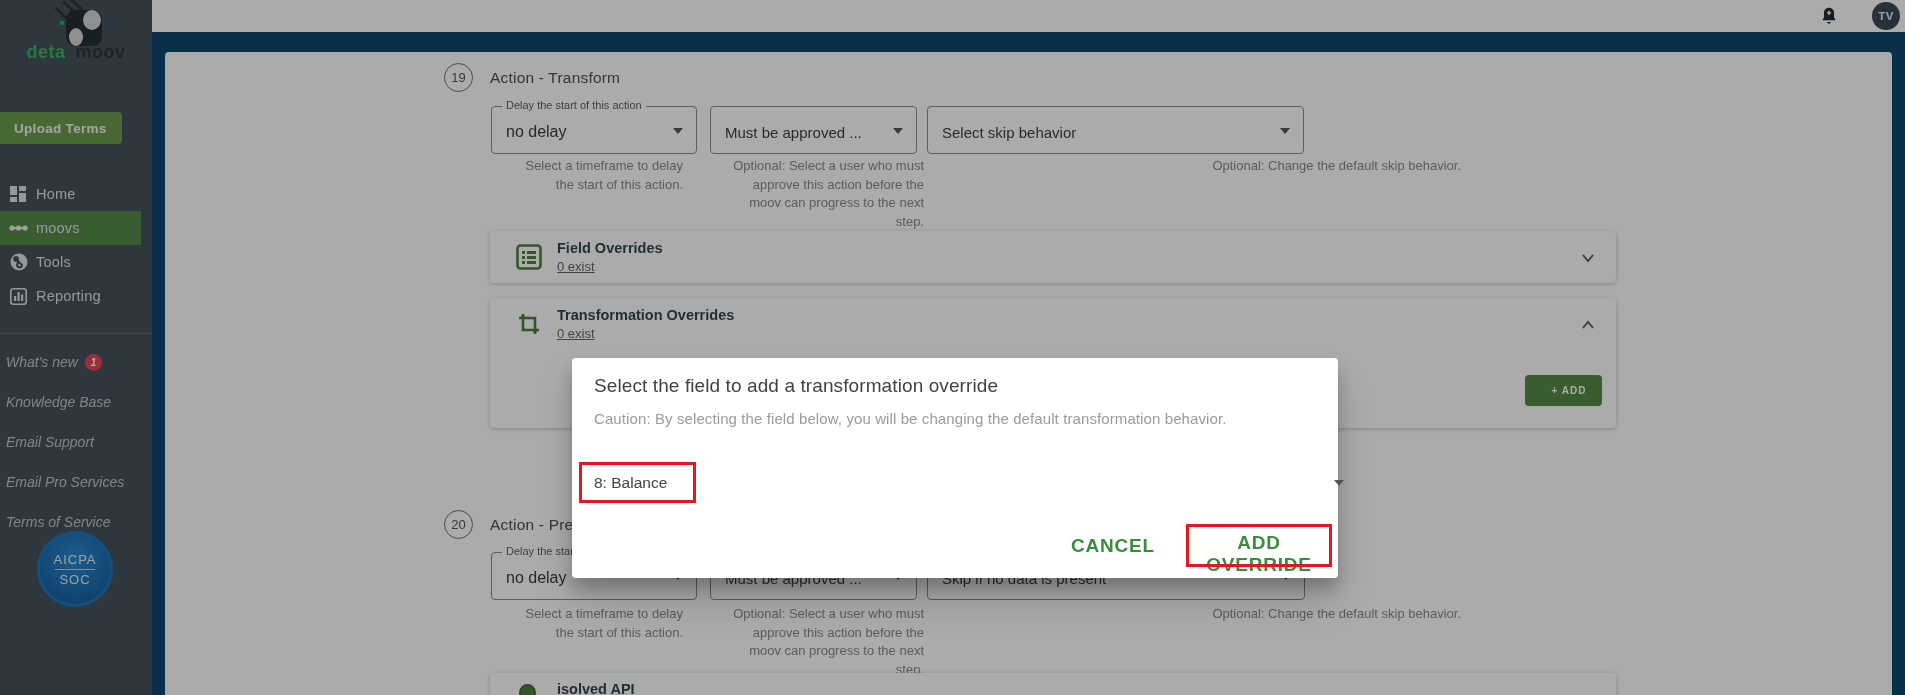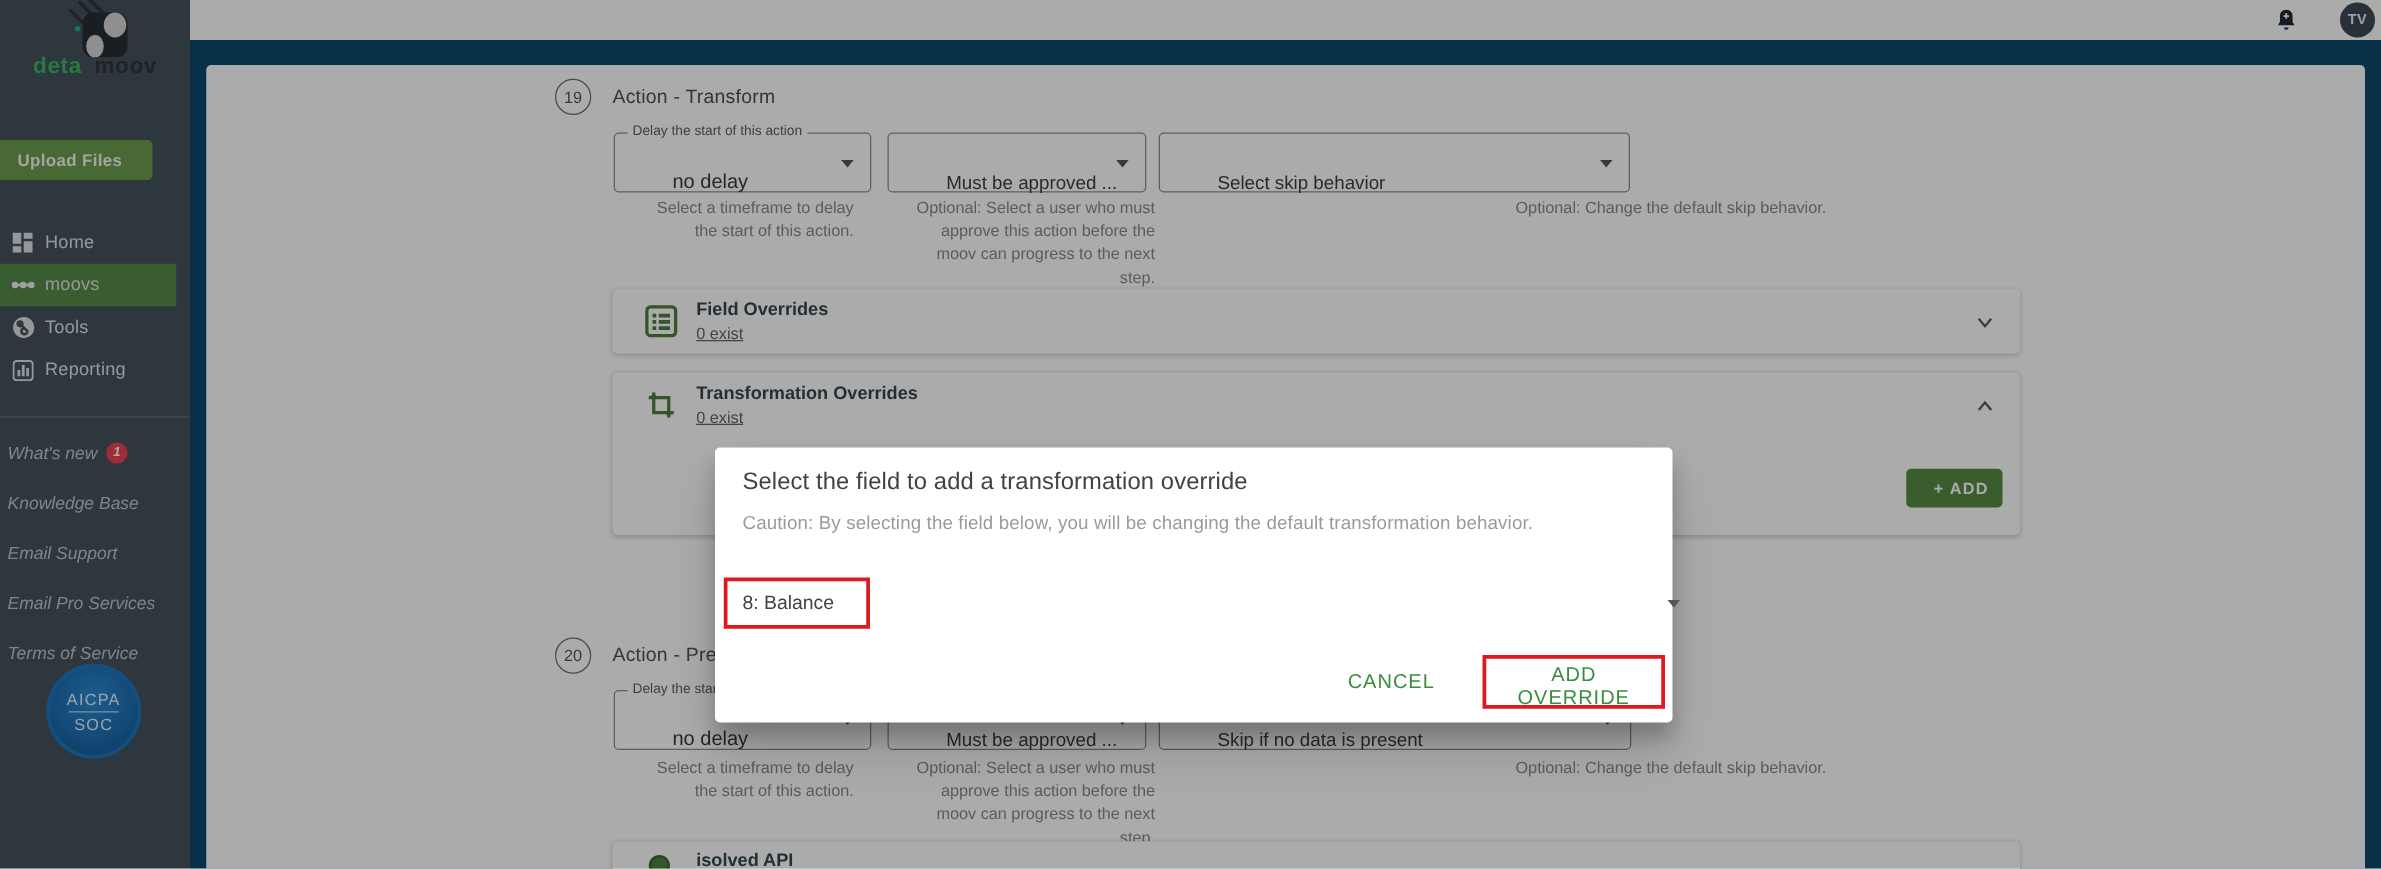--- a/index.html
+++ b/index.html
@@ -37,48 +37,48 @@
 
   
   .page { position:absolute; left:152px; top:32px; width:1793px; height:663px; background:#0c4a6e; }
   .content-card { position:absolute; left:13px; top:20px; width:1727px; height:643px; background:#ffffff; border-radius:4px 4px 0 0; box-shadow:0 0 3px rgba(0,0,0,.10); }
 
   .step-circle { position:absolute; width:29px; height:29px; border:1px solid #6f6f6f; border-radius:50%; color:#555; font-size:13px; display:flex; align-items:center; justify-content:center; background:transparent; }
   .step-title { position:absolute; font-size:15.5px; color:#4f4f4f; letter-spacing:.2px; white-space:nowrap; }
 
   .fieldset { position:absolute; height:48px; border:1px solid #8d8d8d; border-radius:4px; cursor:pointer; background:transparent; }
   .fs-legend { position:absolute; top:-8px; left:10px; font-size:11px; color:#5f5f5f; background:#fff; padding:0 4px; max-width:162px; white-space:nowrap; overflow:hidden; }
-  .fs-value { position:absolute; left:14px; top:16px; height:100%; display:flex; align-items:center; font-size:15px; color:#3f3f3f; white-space:nowrap;margin-left:32px; }
+  .fs-value { position:absolute; left:14px; top:2px; height:100%; display:flex; align-items:center; font-size:15px; color:#3f3f3f; white-space:nowrap; }
   .fs-value.selected { font-size:16px; color:#3a3a3a; }
   .fs-caret { position:absolute; right:13px; top:21px; width:0; height:0; border-left:5px solid transparent; border-right:5px solid transparent; border-top:6px solid #555; }
   .helper { position:absolute; font-size:13px; color:#8a8a8a; line-height:18.5px;text-align:right; }
 
   .acc-card { position:absolute; width:1126px; background:#fff; border-radius:4px; box-shadow:0 1px 4px rgba(0,0,0,.22); }
   .acc-title { position:absolute; left:67px; top:9px; font-size:14.5px; font-weight:700; color:#37474f; white-space:nowrap; }
   .acc-count { position:absolute; left:67px; top:28px; font-size:13px; color:#666;text-decoration:underline; }
   .acc-icon { position:absolute; left:25px; top:12px; width:28px; height:28px; }
   .acc-chevron { position:absolute; right:18px; top:17px; width:20px; height:20px; cursor:pointer; }
-  .add-btn { position:absolute; left:1035px; top:77px; width:77px; height:31px; background:#568b42; border:none; border-radius:4px; color:#fff; font-size:13px; font-weight:700; letter-spacing:1px; cursor:pointer; font-family:inherit;padding-left:11px; }
+  .add-btn { position:absolute; left:1035px; top:77px; width:77px; height:31px; background:#568b42; border:none; border-radius:4px; color:#fff; font-size:10px; font-weight:700; letter-spacing:1px; cursor:pointer; font-family:inherit;padding-left:11px; }
 
   .iso-icon { position:absolute; left:29px; top:11px; width:17px; height:17px; border-radius:50%; background:#4c8040; border:2px solid #3c6a32; }
   .iso-title { position:absolute; left:67px; top:8px; font-size:14.5px; font-weight:700; color:#37474f; }
 
   
   .overlay { position:absolute; left:0; top:0; width:1905px; height:695px; background:rgba(0,0,0,0.33); z-index:40; }
   .modal { position:absolute; left:572px; top:358px; width:766px; height:220px; background:#fff; border-radius:4px; z-index:50;
     box-shadow:0 11px 15px rgba(0,0,0,.2), 0 24px 38px rgba(0,0,0,.14);padding-left:48px; }
   .modal-title { position:absolute; left:22px; top:17px; font-size:19px; color:#424242; letter-spacing:.1px; white-space:nowrap; }
   .modal-caution { position:absolute; left:22px; top:52px; font-size:15px; color:#9b9b9b; letter-spacing:.1px; white-space:nowrap; }
   .modal-select { position:absolute; left:0; top:104px; width:794px; height:41px; cursor:pointer; }
   .modal-select-value { position:absolute; left:22px; top:0; height:41px; display:flex; align-items:center; font-size:15.5px; color:#424242; }
   .modal-select-caret { position:absolute; right:22px; top:18px; width:0; height:0; border-left:5px solid transparent; border-right:5px solid transparent; border-top:6px solid #555; }
   .anno-box { position:absolute; border:3px solid #e0191f; z-index:60; pointer-events:none; }
   .anno-field { left:7px; top:104px; width:117px; height:41px; }
   .anno-confirm { left:614px; top:166px; width:146px; height:43px; }
-  .modal-btn { position:absolute; top:174px; height:28px; background:transparent; border:none; color:#388e3c; font-weight:400; font-size:16px; letter-spacing:.8px; cursor:pointer; font-family:inherit; }
+  .modal-btn { position:absolute; top:174px; height:28px; background:transparent; border:none; color:#388e3c; font-weight:700; font-size:19px; letter-spacing:.8px; cursor:pointer; font-family:inherit; }
   .btn-cancel { left:498px; width:86px; }
   .btn-confirm { left:622px; width:130px; }
 </style>
 </head>
 <body>
 
 <div class="app">
 
   <aside class="sidebar">
     <svg class="logo-icon" width="64" height="46" viewBox="0 0 64 46">
@@ -89,21 +89,21 @@
       <circle cx="33" cy="14" r="2.2" fill="#5b6abf"></circle>
       <circle cx="18" cy="23" r="2.2" fill="#2fa893"></circle>
       <rect x="22" y="10" width="36" height="36" rx="9" fill="#262e35"></rect>
       <ellipse cx="48" cy="20" rx="9" ry="10" fill="#d6d6d6"></ellipse>
       <ellipse cx="32" cy="37" rx="7" ry="9" fill="#d6d6d6"></ellipse>
     </svg>
     <div class="logo-word">
       <span class="p1">deta</span><span class="p2">moov</span>
     </div>
 
-    <button class="upload-btn">Upload Files</button>
+    <button class="upload-btn">Upload Terms</button>
 
     <nav class="nav">
       <div class="nav-item">
         <span class="nicon">
           <svg width="17" height="17" viewBox="0 0 17 17">
               <rect x="0" y="0" width="7" height="9" fill="#dde3e6"></rect>
               <rect x="9" y="0" width="7" height="5" fill="#dde3e6"></rect>
               <rect x="9" y="7" width="7" height="9" fill="#dde3e6"></rect>
               <rect x="0" y="11" width="7" height="5" fill="#dde3e6"></rect>
             </svg>

